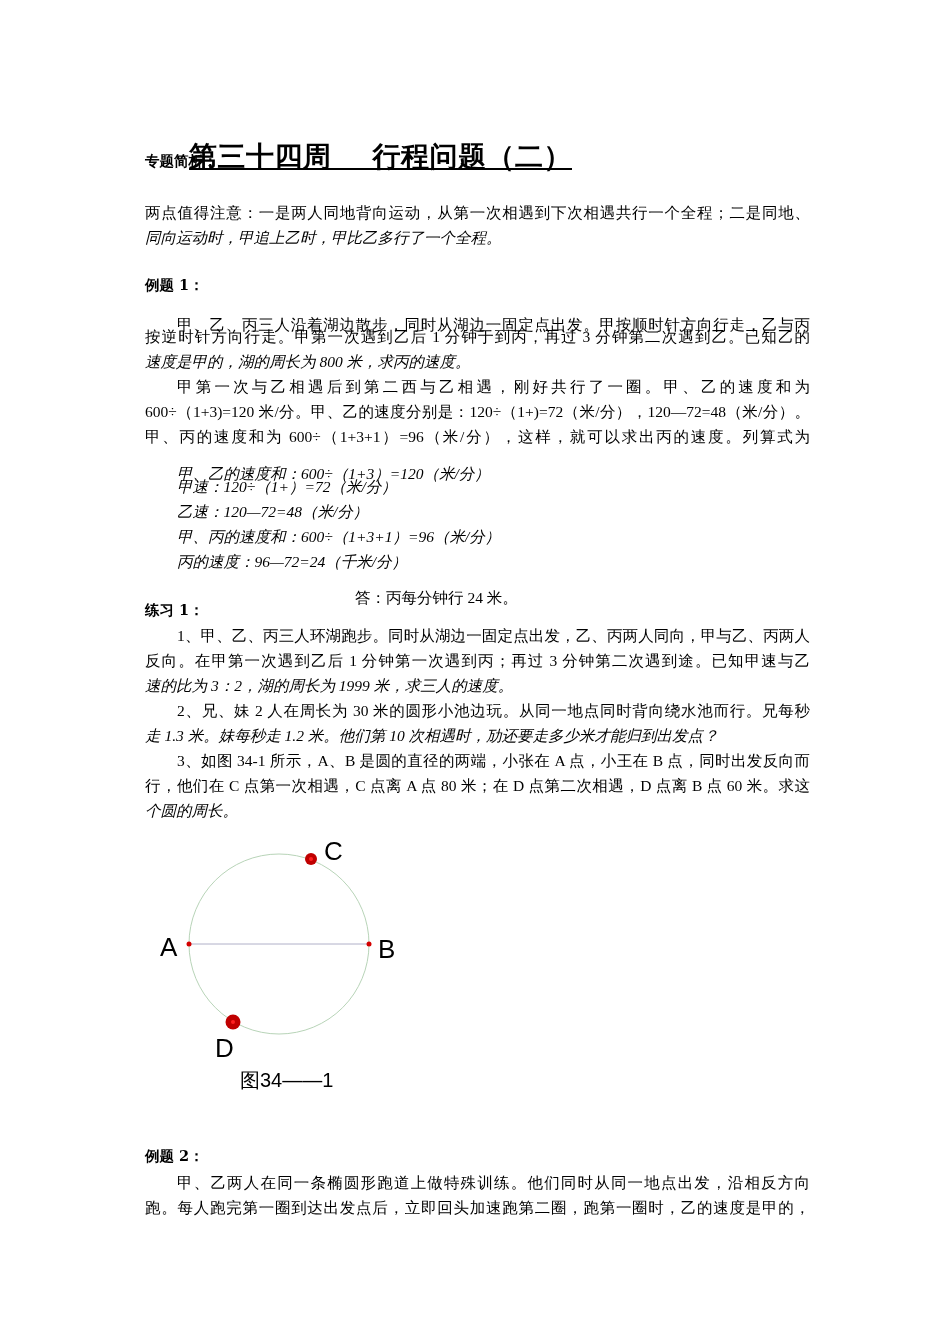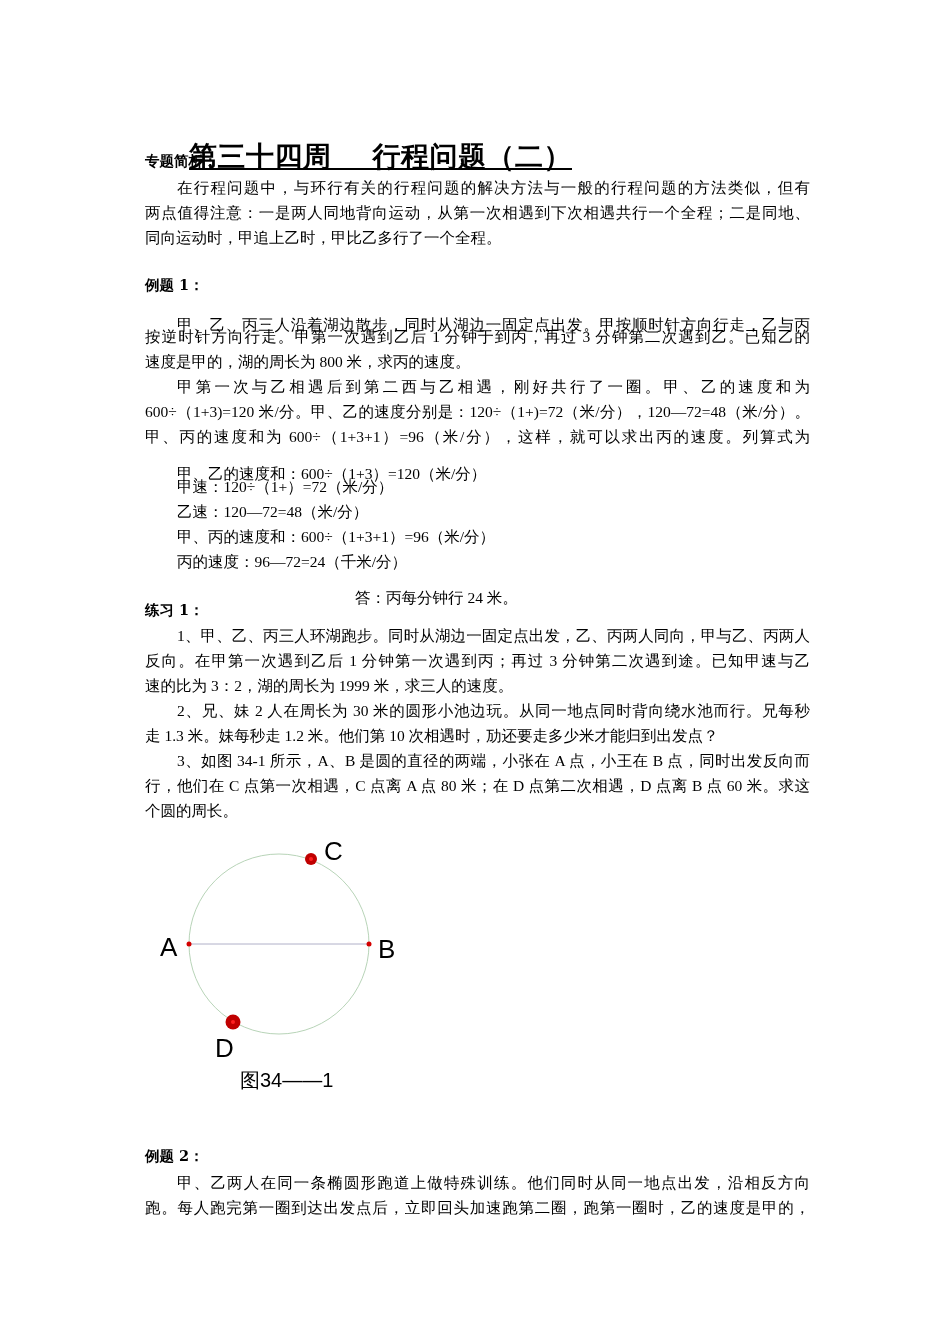--- a/index.html
+++ b/index.html
@@ -13,41 +13,40 @@
     .heading {
       position: absolute; left: 145px;
       font-family: "DejaVu Serif", serif; font-weight: bold; font-size: 14.5px;
     }
     .line {
       position: absolute; left: 145px; width: 665px;
       font-family: "Liberation Serif", "DejaVu Serif", serif; font-size: 15.5px;
       line-height: 25px; white-space: nowrap; text-align: justify; text-align-last: justify;
     }
     .line.indent { padding-left: 32px; width: 633px; }
-    .line.noj { text-align: right; text-align-last: left; }
+    .line.noj { text-align: right; text-align-last: left; font-style: italic; }
     .line.answer { left: 355px; width: auto; text-align: left; text-align-last: left; margin-top: 11px; }
     .fig-label {
       position: absolute; font-family: "Liberation Sans", "DejaVu Sans", sans-serif;
       font-size: 26px; color: #000;
     }
     .fig-caption {
       position: absolute; left: 240px; top: 1067px;
       font-family: "Liberation Sans", "DejaVu Sans", sans-serif; font-size: 20px;
     }
     svg.figure { position: absolute; left: 0; top: 0; }
   </style>
 </head>
 <body>
 
 <div class="page">
 
   <div class="title">第三十四周    行程问题（二）</div>
 
   <div class="heading" style="top:152px">专题简析：</div>
-  <div class="line indent" style="top:175px">在行程问题中，与环行有关的行程问题的解决方法与一般的行程问题的方法类似，但有</div>
   <div class="line" style="top:200px">两点值得注意：一是两人同地背向运动，从第一次相遇到下次相遇共行一个全程；二是同地、</div>
   <div class="line noj" style="top:225px">同向运动时，甲追上乙时，甲比乙多行了一个全程。</div>
 
   <div class="heading" style="top:276px">例题 1：</div>
   <div class="line indent" style="top:312px">甲、乙、丙三人沿着湖边散步，同时从湖边一固定点出发。甲按顺时针方向行走，乙与丙</div>
   <div class="line" style="top:324px">按逆时针方向行走。甲第一次遇到乙后 1 分钟于到丙，再过 3 分钟第二次遇到乙。已知乙的</div>
   <div class="line noj" style="top:349px">速度是甲的，湖的周长为 800 米，求丙的速度。</div>
 
   <div class="line indent" style="top:374px">甲第一次与乙相遇后到第二西与乙相遇，刚好共行了一圈。甲、乙的速度和为</div>
   <div class="line" style="top:399px">600÷（1+3)=120 米/分。甲、乙的速度分别是：120÷（1+)=72（米/分），120—72=48（米/分）。</div>

